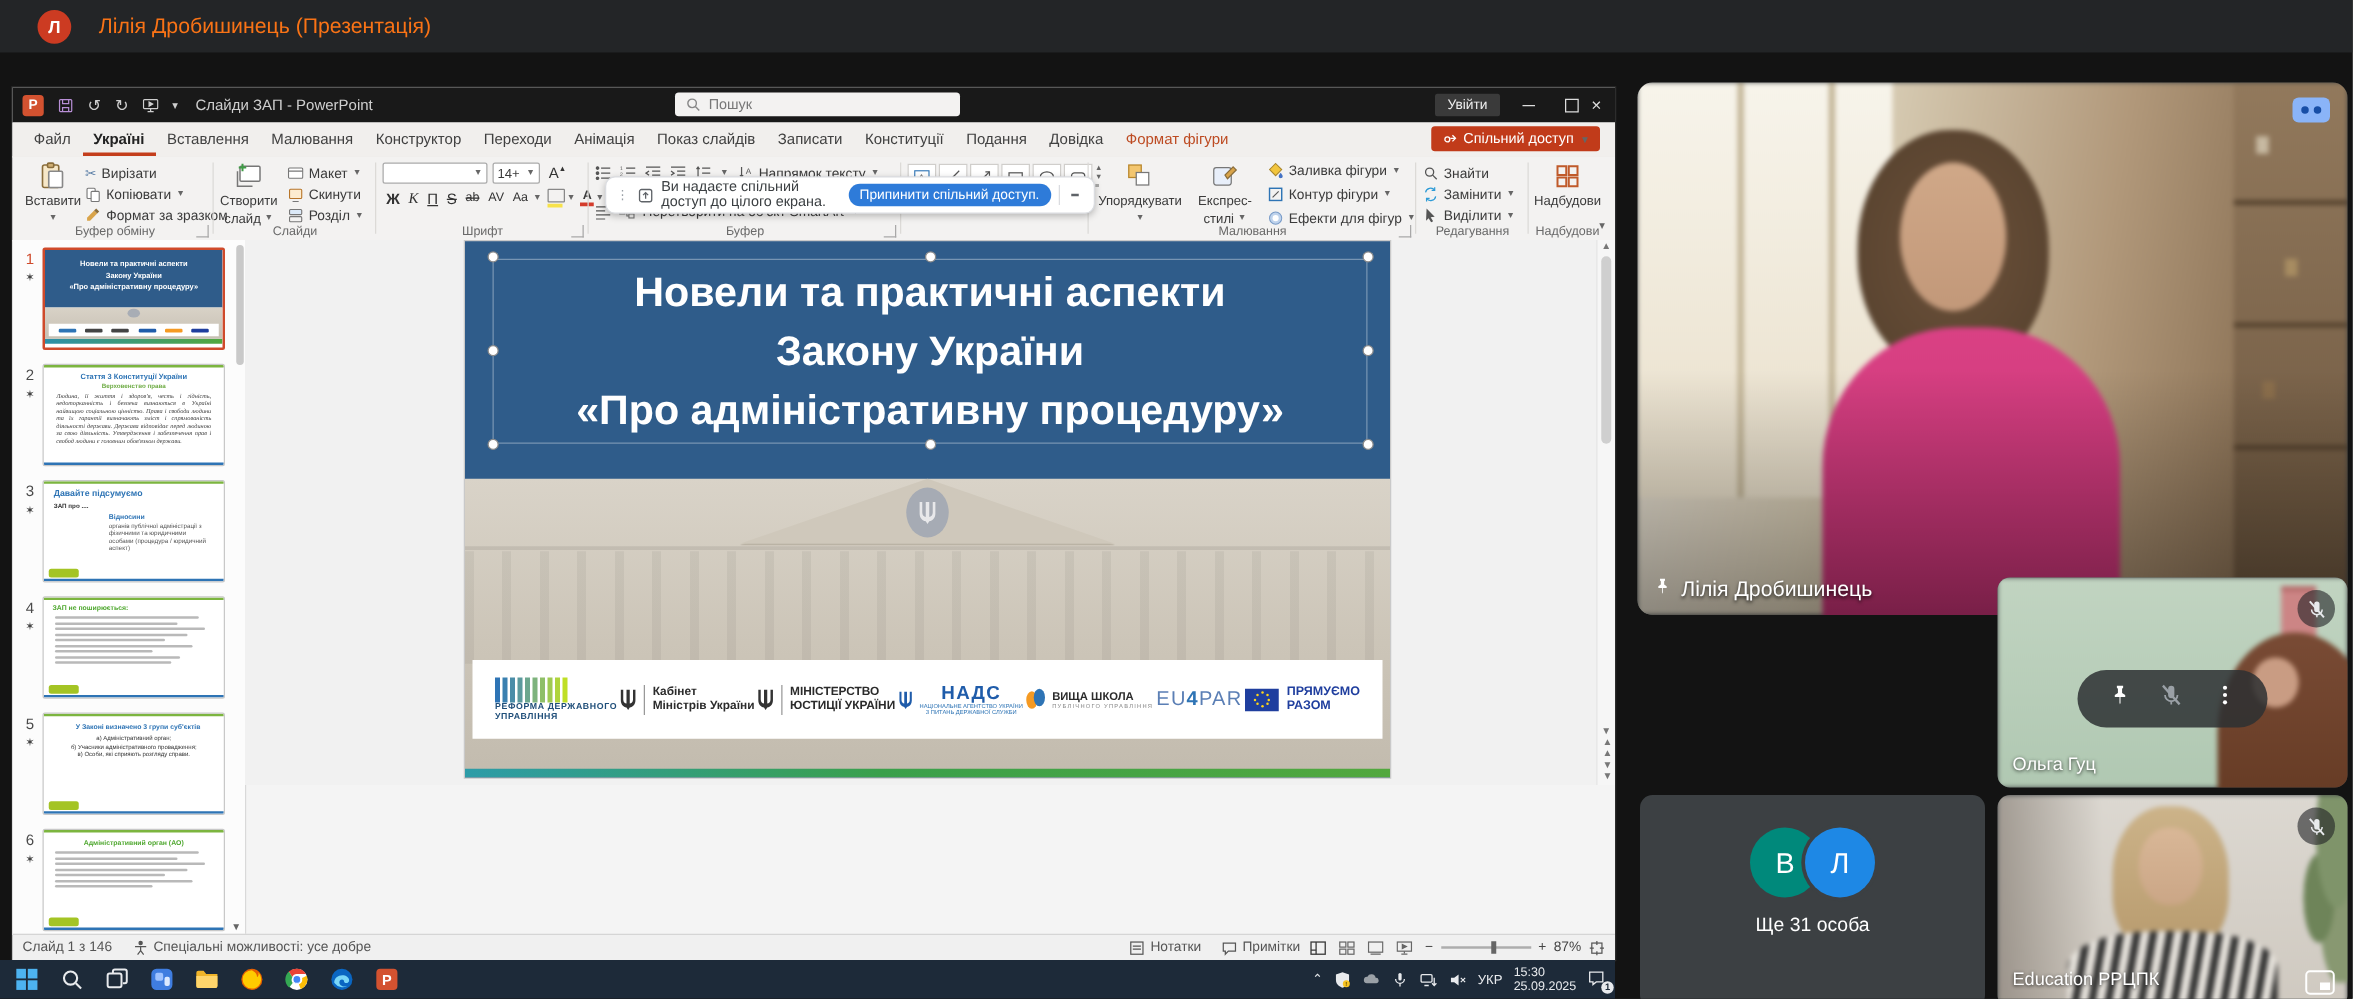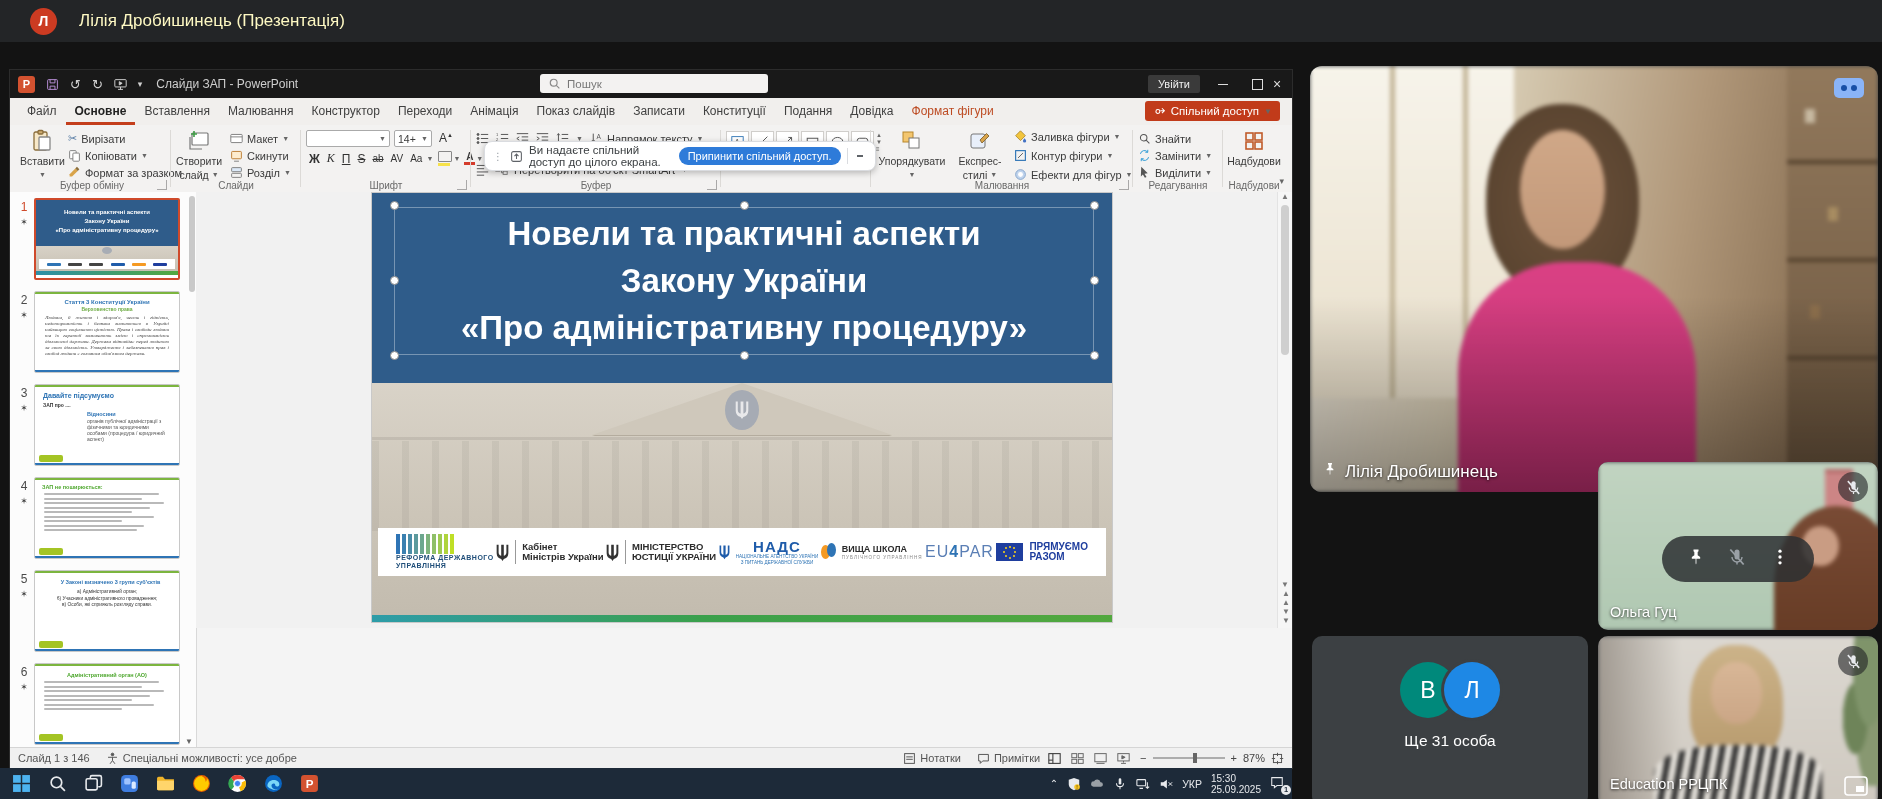--- a/index.html
+++ b/index.html
@@ -4,21 +4,21 @@
 <style>
   html,body{margin:0;padding:0;width:1882px;height:799px;overflow:hidden;
     font-family:"Liberation Sans","DejaVu Sans",sans-serif;background:#131313;}
   #stage{position:relative;width:1882px;height:799px;background:#131313;}
 
   
   #topbar{position:absolute;left:0;top:0;width:1882px;height:42px;background:#232527;
     display:flex;align-items:center;padding-left:30px;box-sizing:border-box;}
   #topbar .avatar{width:27px;height:27px;border-radius:50%;background:#cc3b22;color:#fff;
     display:flex;align-items:center;justify-content:center;font-size:14px;font-weight:bold;}
-  #topbar .title{color:#fef9c3;font-size:17px;margin-left:22px;}
+  #topbar .title{color:#f97316;font-size:17px;margin-left:22px;}
 
   
   #ppt{position:absolute;left:10px;top:70px;width:1282px;height:698px;background:#fff;
     box-shadow:0 0 0 1px #2c2c2c;}
   .ppt-tb{position:absolute;left:0;top:0;right:0;height:28px;background:#191919;display:flex;
     align-items:center;color:#d6d6d6;font-size:12px;}
   .qat{display:flex;align-items:center;gap:11px;padding-left:8px;}
   .ppt-logo{width:17px;height:17px;border-radius:3px;background:#d35230;color:#fff;font-weight:bold;
     font-size:11px;display:flex;align-items:center;justify-content:center;}
   .qat .g{color:#cfcfcf;font-size:13px;line-height:1;}
@@ -127,21 +127,21 @@
   .build{position:absolute;left:0;top:190px;right:0;bottom:0;
     background:linear-gradient(#d9d3c8,#ccc5b8 55%,#c2bbae);}
   .pedi{position:absolute;left:50%;top:0;margin-left:-150px;width:0;height:0;
     border-left:150px solid transparent;border-right:150px solid transparent;border-bottom:52px solid #cfc8bb;
     filter:drop-shadow(0 1px 0 #b4ac9e);}
   .emb{position:absolute;left:50%;top:7px;width:34px;height:40px;margin-left:-17px;border-radius:50%;
     background:#a6abb4;display:flex;align-items:center;justify-content:center;}
   .cols{position:absolute;left:0;right:0;top:58px;height:90px;
     background:repeating-linear-gradient(90deg,rgba(0,0,0,.05) 0 7px,transparent 7px 30px);}
   .cornice{position:absolute;left:0;right:0;top:54px;height:3px;background:rgba(0,0,0,.08);}
-  .logo-band{position:absolute;left:6px;right:6px;top:145px;height:48px;background:#fff;
+  .logo-band{position:absolute;left:6px;right:6px;top:145px;height:63px;background:#fff;
     display:flex;align-items:center;justify-content:space-between;padding:0 18px;box-sizing:border-box;}
   .green-strip{position:absolute;left:0;right:0;bottom:0;height:7px;
     background:linear-gradient(90deg,#2d9ca8,#3aa04b 45%,#52a83e);}
   .lg{display:flex;align-items:center;gap:6px;}
   .lg .bars{display:flex;gap:2px;align-items:flex-end;}
   .lg .bars i{width:4px;height:20px;display:block;}
   .lg-txt{font-size:7px;font-weight:bold;color:#1f4e79;letter-spacing:.5px;line-height:8px;}
   .lg-name{font-size:9.5px;font-weight:bold;color:#2b2b2b;line-height:10.5px;}
   .lg-div{width:1px;height:24px;background:#999;}
   .nads-name{font-size:15px;font-weight:bold;color:#1f5caa;letter-spacing:1px;line-height:15px;}
@@ -306,21 +306,21 @@
       <div class="winctl wc-max">
           <i></i>
         </div>
       <div class="winctl wc-close">
           <span>×</span>
         </div>
     </div>
 
     <div class="ppt-tabs" id="tabs-host">
         <div class="tab">Файл</div>
-        <div class="tab active">Основне</div>
+        <div class="tab active">Україні</div>
         <div class="tab">Вставлення</div>
         <div class="tab">Малювання</div>
         <div class="tab">Конструктор</div>
         <div class="tab">Переходи</div>
         <div class="tab">Анімація</div>
         <div class="tab">Показ слайдів</div>
         <div class="tab">Записати</div>
         <div class="tab">Конституції</div>
         <div class="tab">Подання</div>
         <div class="tab">Довідка</div>

